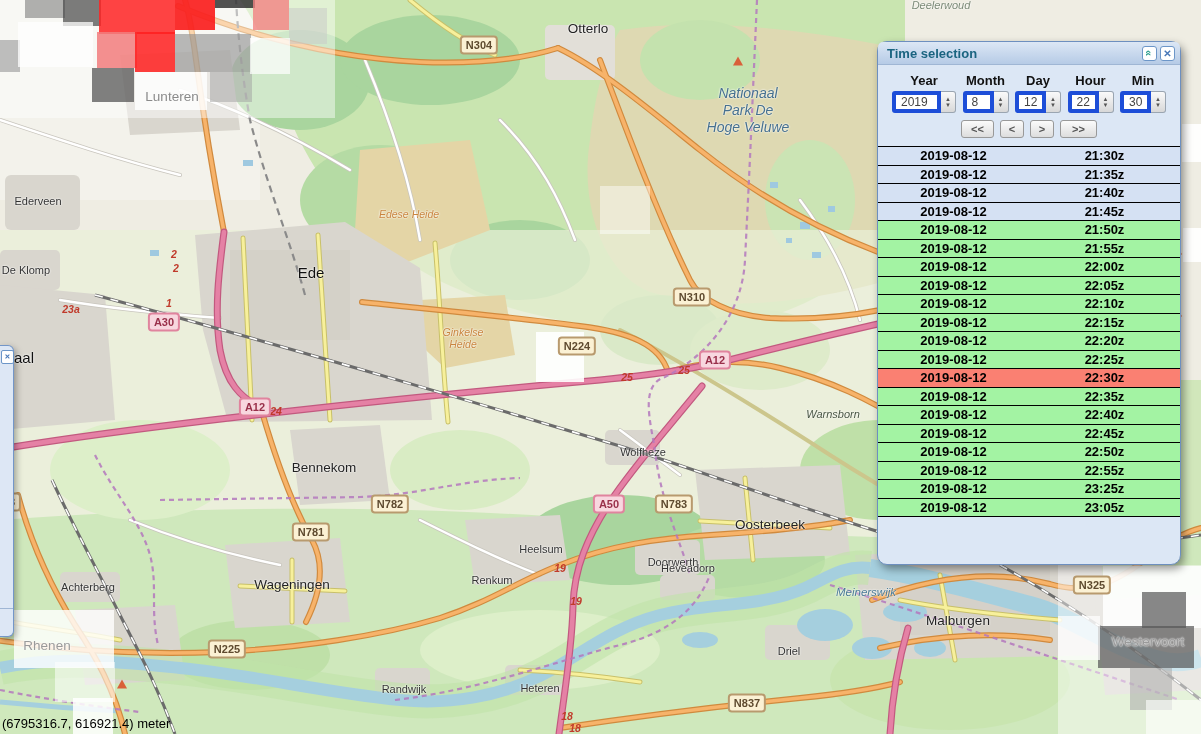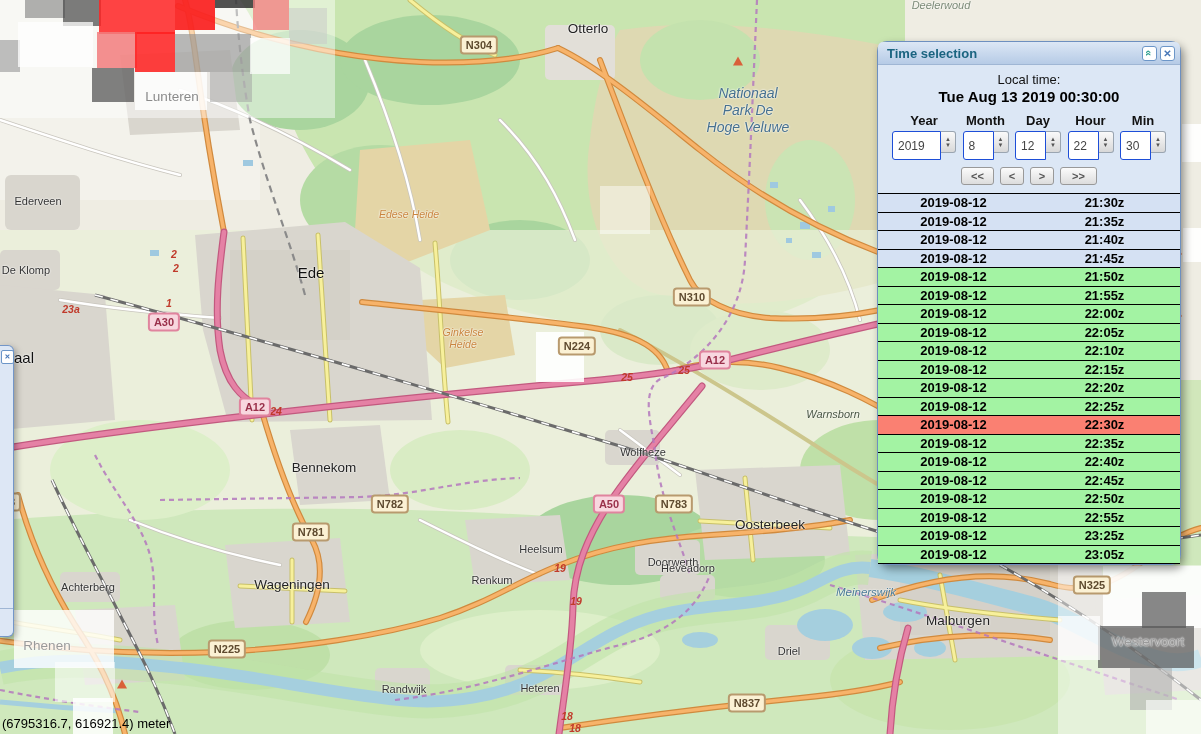--- a/index.html
+++ b/index.html
@@ -49,23 +49,23 @@
   .close-glyph{color:#4878B8;font-size:10px;}
 
   #tp-local{text-align:center;padding-top:7px;}
   #tp-local-label{font-size:13px;color:#111;}
   #tp-local-value{font-size:15px;font-weight:bold;color:#000;margin-top:1px;}
 
   #tp-fields{display:flex;justify-content:space-between;padding:8px 14px 0 14px;}
   .fcol{display:flex;flex-direction:column;}
   .fcol .flabel{font-weight:bold;font-size:13px;color:#111;text-align:center;margin-bottom:3px;}
   .fbox{display:flex;}
-  .finput{border:1px solid #1d4ed8;border-radius:3px 0 0 3px;background:#fff;
+  .finput{border:4px solid #1d4ed8;border-radius:3px 0 0 3px;background:#fff;
           font-family:"Liberation Sans",sans-serif;font-size:12px;color:#444;
-          padding:0 0 0 5px;height:29px;box-sizing:border-box;outline:none;}
+          padding:0 0 0 5px;height:22px;box-sizing:border-box;outline:none;}
   .fcol.wide .finput{width:49px;} .fcol:not(.wide) .finput{width:31px;}
   .spin{width:15px;height:22px;border:1px solid #9AA5B1;border-left:none;border-radius:0 3px 3px 0;
         background:linear-gradient(#FAFAFA,#D8D8D8);display:flex;flex-direction:column;
         align-items:center;justify-content:center;box-sizing:border-box;cursor:pointer;}
   .spin span{font-size:6px;line-height:6px;color:#555;}
 
   #tp-nav{display:flex;justify-content:center;gap:6px;padding:7px 0 6px 0;}
   .navbtn{height:18px;border:1px solid #999;border-radius:3px;background:linear-gradient(#FBFBFB,#DDD);
           font-family:"Liberation Sans",sans-serif;font-size:11px;font-weight:bold;color:#555;
           display:flex;align-items:center;justify-content:center;cursor:pointer;box-sizing:border-box;}
@@ -402,24 +402,20 @@
 <div id="time-panel">
   <div id="tp-header">
     <div id="tp-title">Time selection</div>
     <div class="pbtn">
         <span class="collapse-glyph">«</span>
       </div>
     <div class="pbtn">
         <span class="close-glyph">✕</span>
       </div>
   </div>
-  <div id="tp-local">
-    <div id="tp-local-label">Local time:</div>
-    <div id="tp-local-value">Tue Aug 13 2019 00:30:00</div>
-  </div>
   <div id="tp-fields">
       <div class="fcol wide">
         <div class="flabel">Year</div>
         <div class="fbox">
           <input class="finput" type="text" value="2019" style="">
           <div class="spin">
             <span>▲</span>
             <span>▼</span>
           </div>
         </div>

